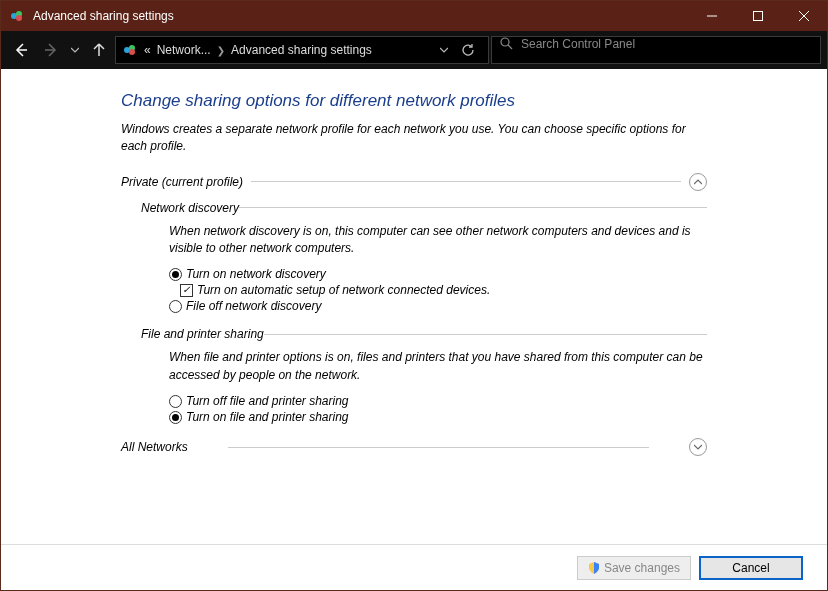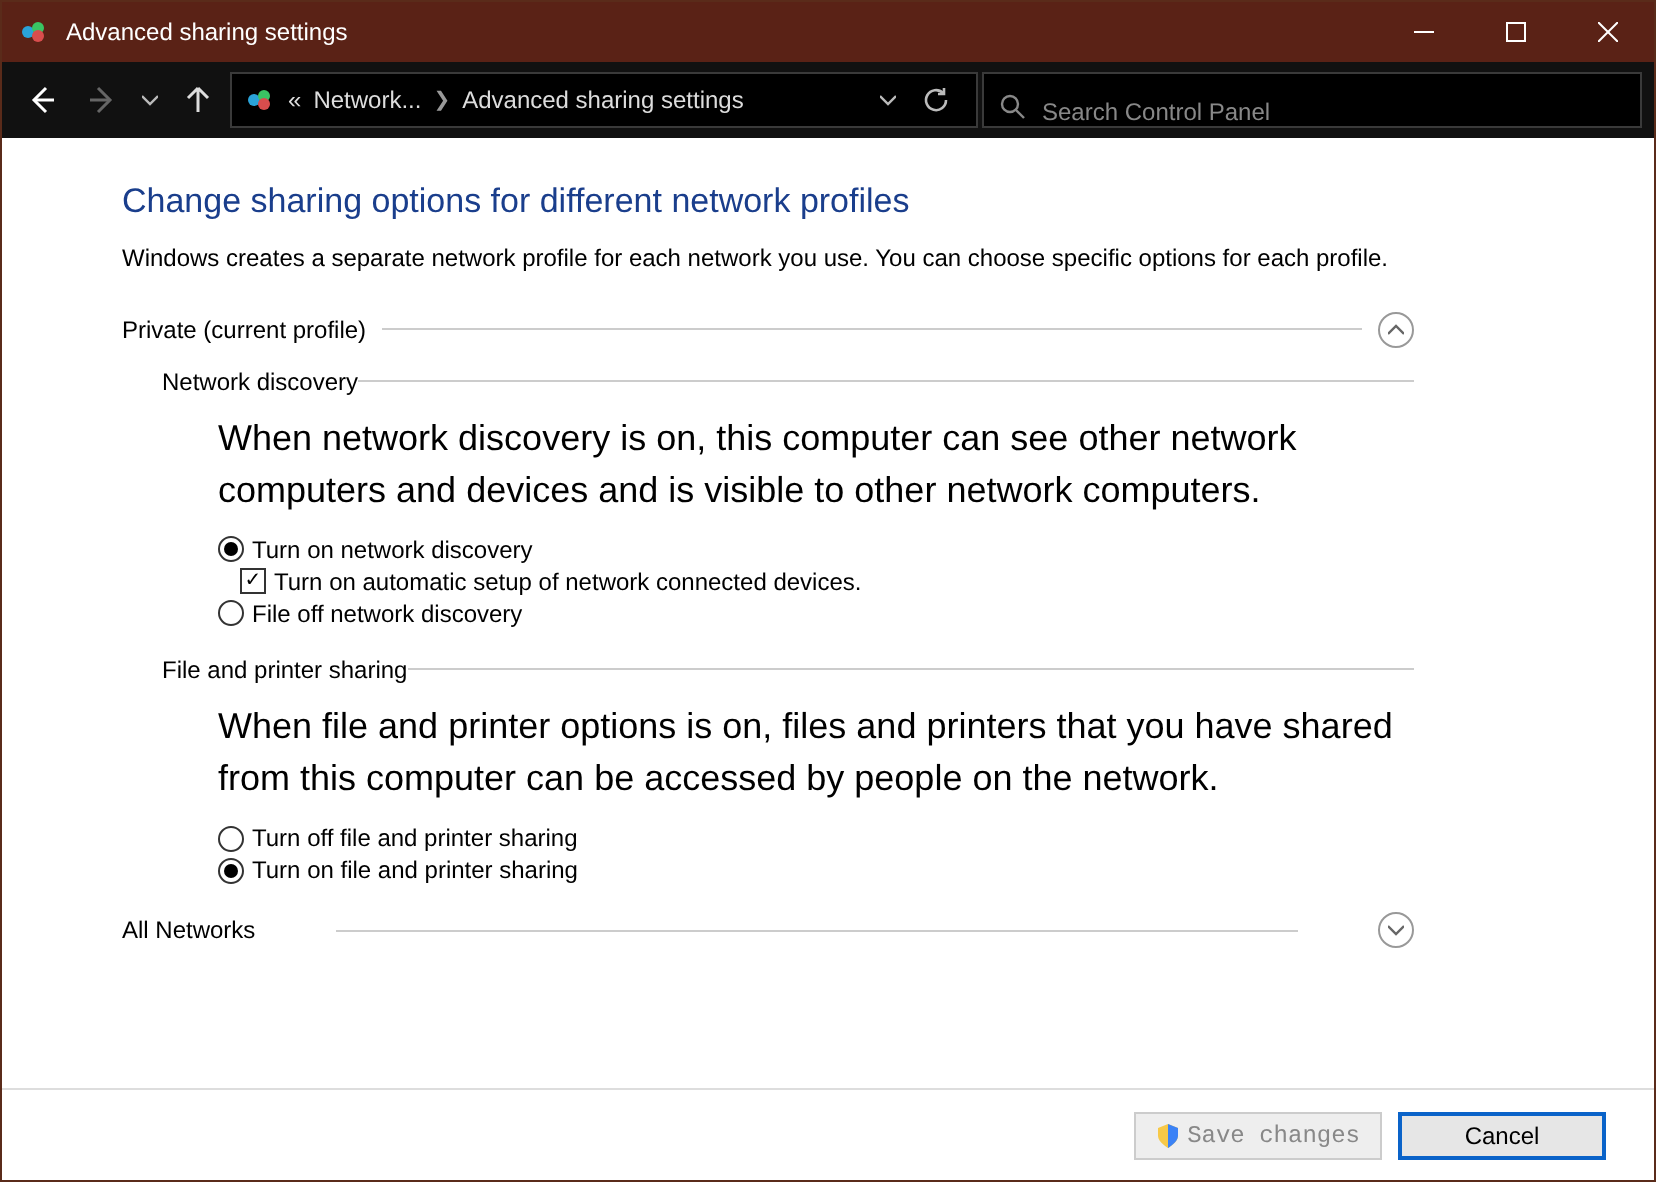--- a/index.html
+++ b/index.html
@@ -68,34 +68,35 @@
   .breadcrumb .chev { color: #999; font-size: 10px; }
   .bc-tail { flex:1; }
   .bc-drop { color:#bbb; }
   .refresh-btn {
     width: 28px; height: 28px; display:flex;align-items:center;justify-content:center;color:#bbb;
   }
   .searchbox {
     width: 330px; height: 28px;
     background: #000;
     border: 1px solid #3a3a3a;
-    display: flex; align-items: flex-end;
+    display: flex; align-items: flex-start;
     color: #888;
     padding: 0 8px;
     gap: 8px;
     font-size: 12px;
   }
 
   
   .content {
     flex: 1;
     background: #fff;
     overflow-y: auto;
-    padding: 22px 120px 10px 60px;
+    padding: 22px 120px 10px 120px;
     color: #000;
+    font-style: italic;
   }
   .page-title {
     color: #1a3e8c;
     font-size: 17px;
     font-weight: 400;
     margin-bottom: 10px;
   }
   .page-sub {
     font-size: 12px;
     color: #000;
@@ -111,21 +112,21 @@
   .profile-head .label { font-size: 12px; white-space: nowrap; }
   .profile-head .rule { flex:1; height:1px; background:#ccc; }
   .chev-circle {
     width: 18px; height: 18px; border:1px solid #999; border-radius:50%;
     display:flex;align-items:center;justify-content:center;font-size:9px;color:#555;
   }
   .sub-group { margin-left: 20px; margin-bottom: 14px; }
   .group-head { display:flex;align-items:center;gap:0;margin-bottom:8px; }
   .group-head .label { font-size:12px; }
   .group-head .rule { flex:1;height:1px;background:#ccc; }
-  .group-body { margin-left: 28px; font-size:18px; line-height:1.45; }
+  .group-body { margin-left: 28px; font-size:12px; line-height:1.45; }
   .opts { margin-left: 28px; margin-top: 10px; }
   .opt-row { display:flex; align-items:center; gap:4px; font-size:12px; margin-bottom:2px; }
   .radio {
     width:13px;height:13px;border:1px solid #333;border-radius:50%;
     display:inline-flex;align-items:center;justify-content:center;
   }
   .radio.checked::after { content:"";width:7px;height:7px;background:#000;border-radius:50%; }
   .check {
     width:13px;height:13px;border:1px solid #333;
     display:inline-flex;align-items:center;justify-content:center;font-size:10px;line-height:1;
@@ -147,21 +148,21 @@
   .btn {
     min-width: 104px;
     height: 24px;
     border:1px solid #aaa;
     background:#e6e6e6;
     font-size:12px;
     display:flex;align-items:center;justify-content:center;
     gap:4px;
     padding: 0 10px;
   }
-  .btn.disabled { color:#888; border-color:#ccc; background:#eee;font-family:Liberation Mono, monospace; }
+  .btn.disabled { color:#888; border-color:#ccc; background:#eee; }
   .btn.focus { border:2px solid #0a63c9; background:#e6e6e6; }
   .shield {
     width:12px;height:12px;display:inline-block;
   }
 </style>
 </head>
 <body>
 
 <div class="window">
 

